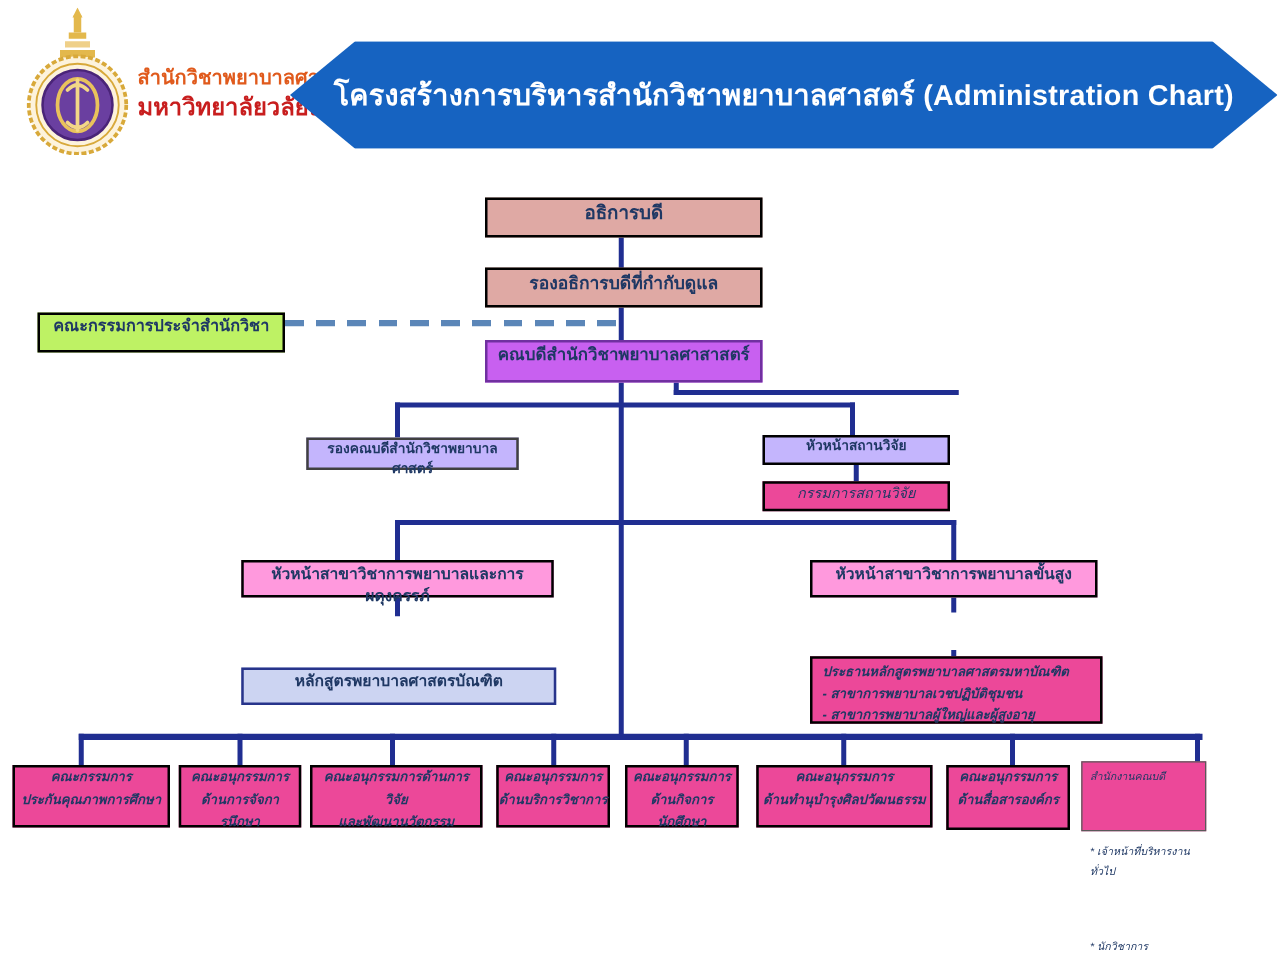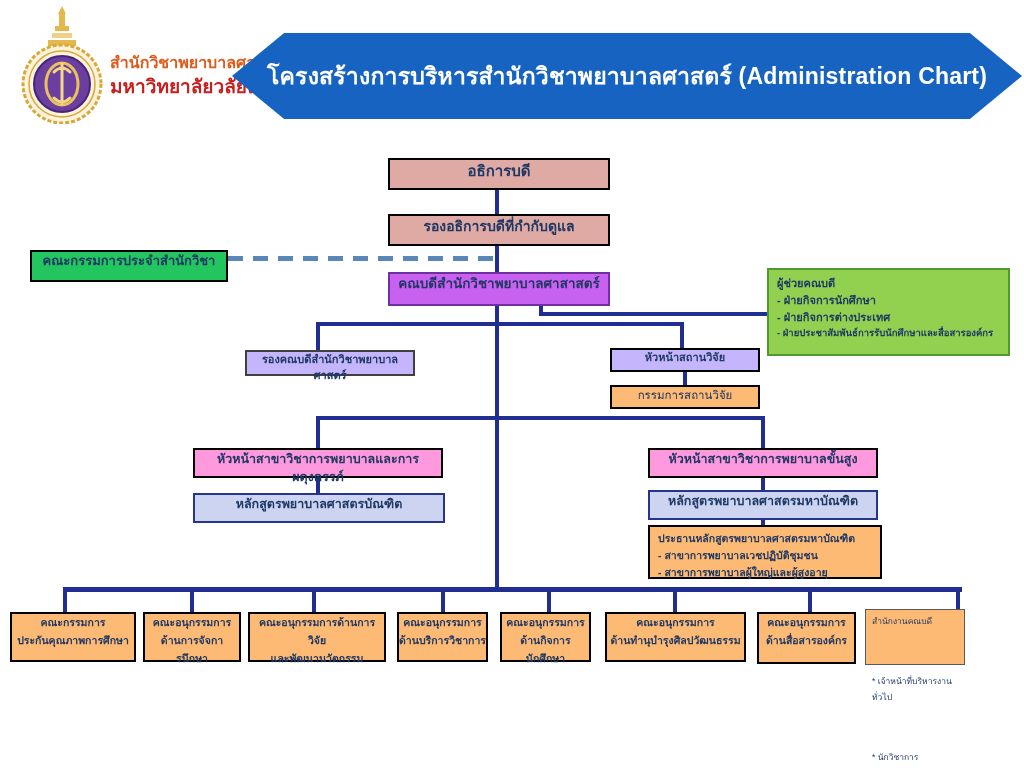--- a/index.html
+++ b/index.html
@@ -25,28 +25,28 @@
     background:repeating-linear-gradient(90deg,#5B86B8 0 15px,transparent 15px 25px);
   }
   
   .box{
     position:absolute;box-sizing:border-box;border:2px solid #000000;
     display:flex;flex-direction:column;align-items:center;justify-content:flex-start;
     text-align:center;color:#1F3864;background:#ffffff;line-height:1.45;
   }
   .bold{font-weight:700;}
   .pinktop{background:#DFA9A4;font-size:15px;}
-  .yellow{background:#22c55e;font-size:13px;}
+  .yellow{background:#bef264;font-size:13px;}
   .violet{background:#C860F0;border-color:#7030A0;font-size:13.5px;}
   .green{background:#92D050;border-color:#4E9A2E;align-items:flex-start;text-align:left;
          padding:5px 8px;font-size:11px;line-height:1.55;font-weight:700;}
   .ltpurple{background:#c4b5fd;border-color:#404040;font-size:11px;}
-  .white{background:#fdba74;font-size:11.5px;}
+  .white{background:#ec4899;font-size:11.5px;font-style:italic;}
   .deptpink{background:#FF99DD;font-size:12.5px;}
-  .lavender{background:#CCD4F2;border-color:#27348B;font-size:12.5px;}
+  .lavender{background:#CCD4F2;border-color:#27348B;font-size:12.5px;margin-top:41px;}
   .chairbox{align-items:flex-start;text-align:left;padding:3px 8px;font-size:10.5px;line-height:1.6;font-weight:700;}
   .bbox{font-size:10.5px;font-weight:700;line-height:1.7;}
   .office{align-items:flex-start;text-align:left;border:1.5px solid #595959;
           padding:3px 6px;font-size:8.5px;line-height:1.9;font-weight:400;gap:44px;}
 </style>
 </head>
 <body>
 
 <div class="stage">
 
@@ -117,26 +117,20 @@
   </div>
 
   <div class="box yellow bold" style="left:30px;top:250px;width:198px;height:32px">
     <span>คณะกรรมการประจำสำนักวิชา</span>
   </div>
 
   <div class="box violet bold" style="left:388px;top:272px;width:222px;height:34px">
     <span>คณบดีสำนักวิชาพยาบาลศาสาสตร์</span>
   </div>
 
-  <div class="box green" style="left:767px;top:268px;width:243px;height:88px">
-    <span>ผู้ช่วยคณบดี</span>
-    <span>- ฝ่ายกิจการนักศึกษา</span>
-    <span>- ฝ่ายกิจการต่างประเทศ</span>
-    <span style="font-size:9.5px">- ฝ่ายประชาสัมพันธ์การรับนักศึกษาและสื่อสารองค์กร</span>
-  </div>
 
   <div class="box ltpurple bold" style="left:245px;top:350px;width:170px;height:26px">
     <span>รองคณบดีสำนักวิชาพยาบาลศาสตร์</span>
   </div>
 
   <div class="box ltpurple bold" style="left:610px;top:348px;width:150px;height:24px;border-color:#000">
     <span>หัวหน้าสถานวิจัย</span>
   </div>
 
   <div class="box white" style="left:610px;top:385px;width:150px;height:24px">

